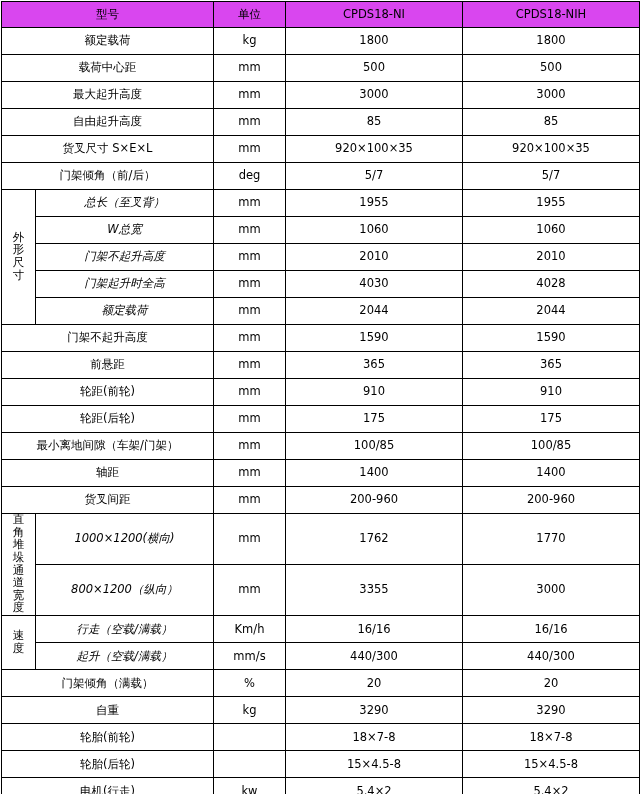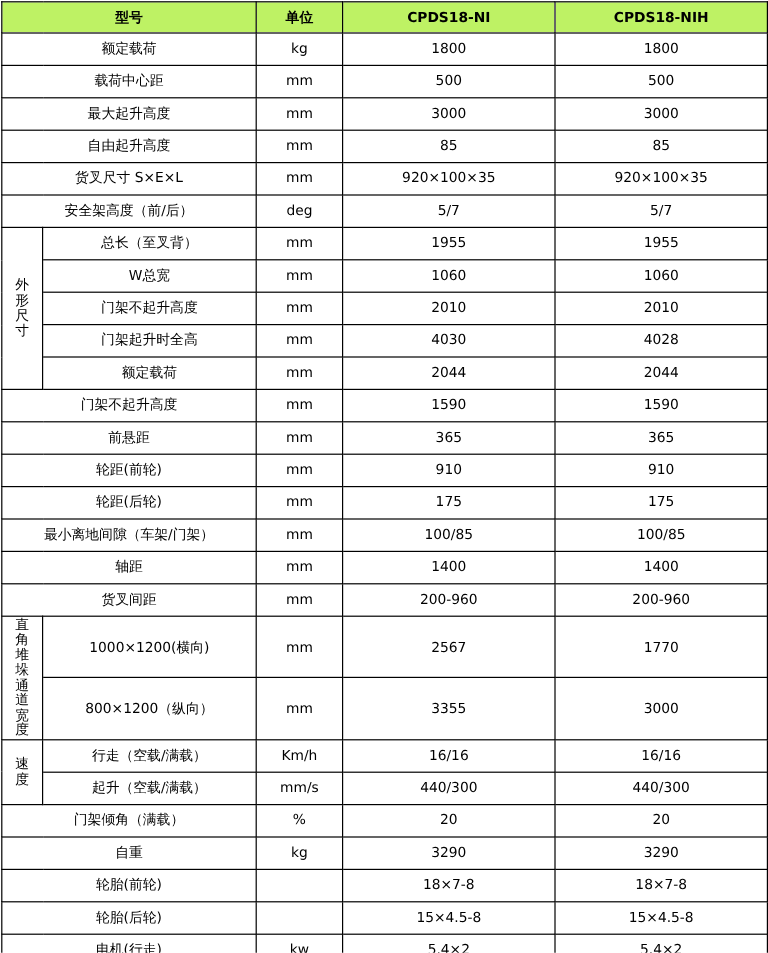--- a/index.html
+++ b/index.html
@@ -26,39 +26,41 @@
     vertical-align: middle;
     padding: 0;
     height: 26px;
     line-height: 1.15;
     font-weight: normal;
     font-size: 11.5px;
     overflow: hidden;
     white-space: nowrap;
   }
   .head td {
-    background: #bef264;
-    font-weight: bold;
+    background: #d946ef;
+    font-weight: normal;
     height: 25px;
   }
   col.c-unit  { width: 72px; }
   col.c-val   { width: 177px; }
   .groupcell {
     width: 34px;
+    font-family: Liberation Mono, monospace;
   }
   .group-label {
     display: inline-block;
     width: 1em;
     white-space: normal;
     word-break: break-all;
     line-height: 1.1;
     font-size: 11.5px;
   }
   .subname {
     text-align: center;
+    font-style: italic;
   }
   .merge-name {
     text-align: center;
     margin-top: 23px;
   }
 </style>
 </head>
 <body>
 
 <table class="spec-table">
@@ -100,21 +102,21 @@
         <td>85</td>
         <td>85</td>
       </tr>
       <tr>
         <td class="merge-name" colspan="2">货叉尺寸 S×E×L</td>
         <td>mm</td>
         <td>920×100×35</td>
         <td>920×100×35</td>
       </tr>
       <tr>
-        <td class="merge-name" colspan="2">安全架高度（前/后）</td>
+        <td class="merge-name" colspan="2">门架倾角（前/后）</td>
         <td>deg</td>
         <td>5/7</td>
         <td>5/7</td>
       </tr>
       <tr>
         <td class="groupcell" rowspan="5"><span class="group-label">外形尺寸</span></td>
         <td class="subname">总长（至叉背）</td>
         <td>mm</td>
         <td>1955</td>
         <td>1955</td>
@@ -182,21 +184,21 @@
       <tr>
         <td class="merge-name" colspan="2">货叉间距</td>
         <td>mm</td>
         <td>200-960</td>
         <td>200-960</td>
       </tr>
       <tr>
         <td class="groupcell" rowspan="2"><span class="group-label">直角堆垛通道宽度</span></td>
         <td class="subname">1000×1200(横向)</td>
         <td>mm</td>
-        <td>2567</td>
+        <td>1762</td>
         <td>1770</td>
       </tr>
       <tr>
         <td class="subname">800×1200（纵向）</td>
         <td>mm</td>
         <td>3355</td>
         <td>3000</td>
       </tr>
       <tr>
         <td class="groupcell" rowspan="2"><span class="group-label">速度</span></td>

